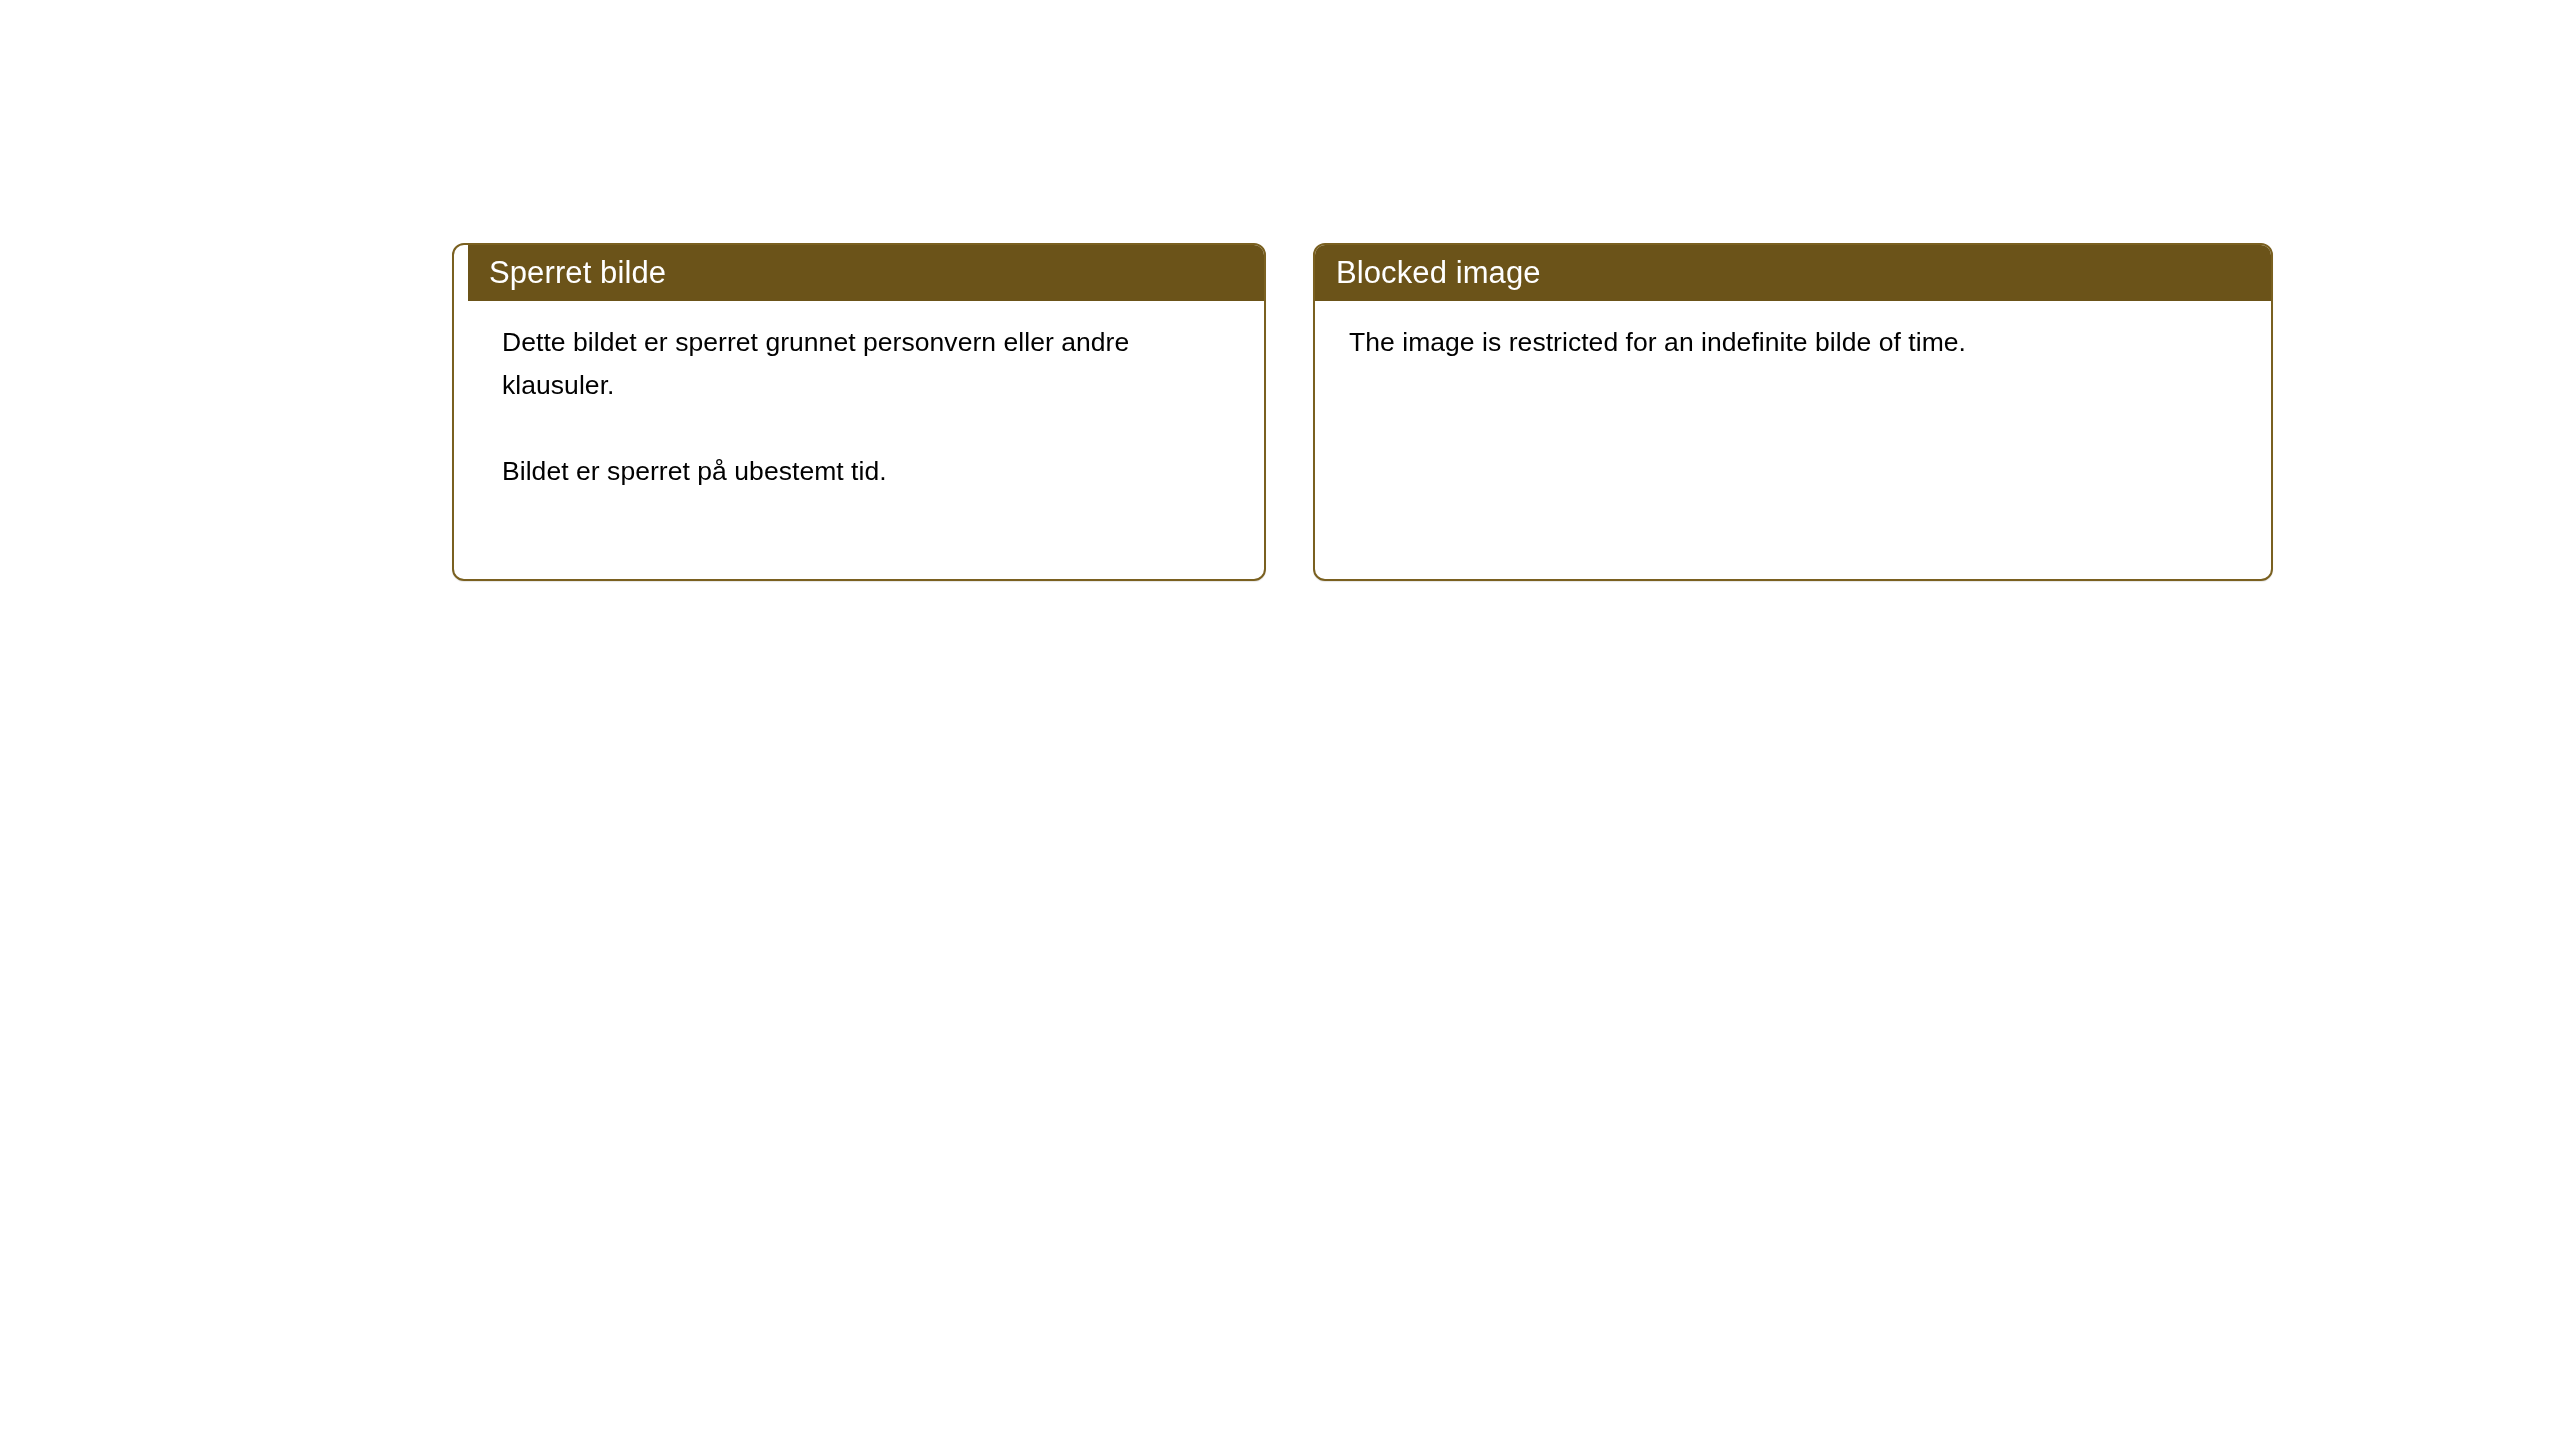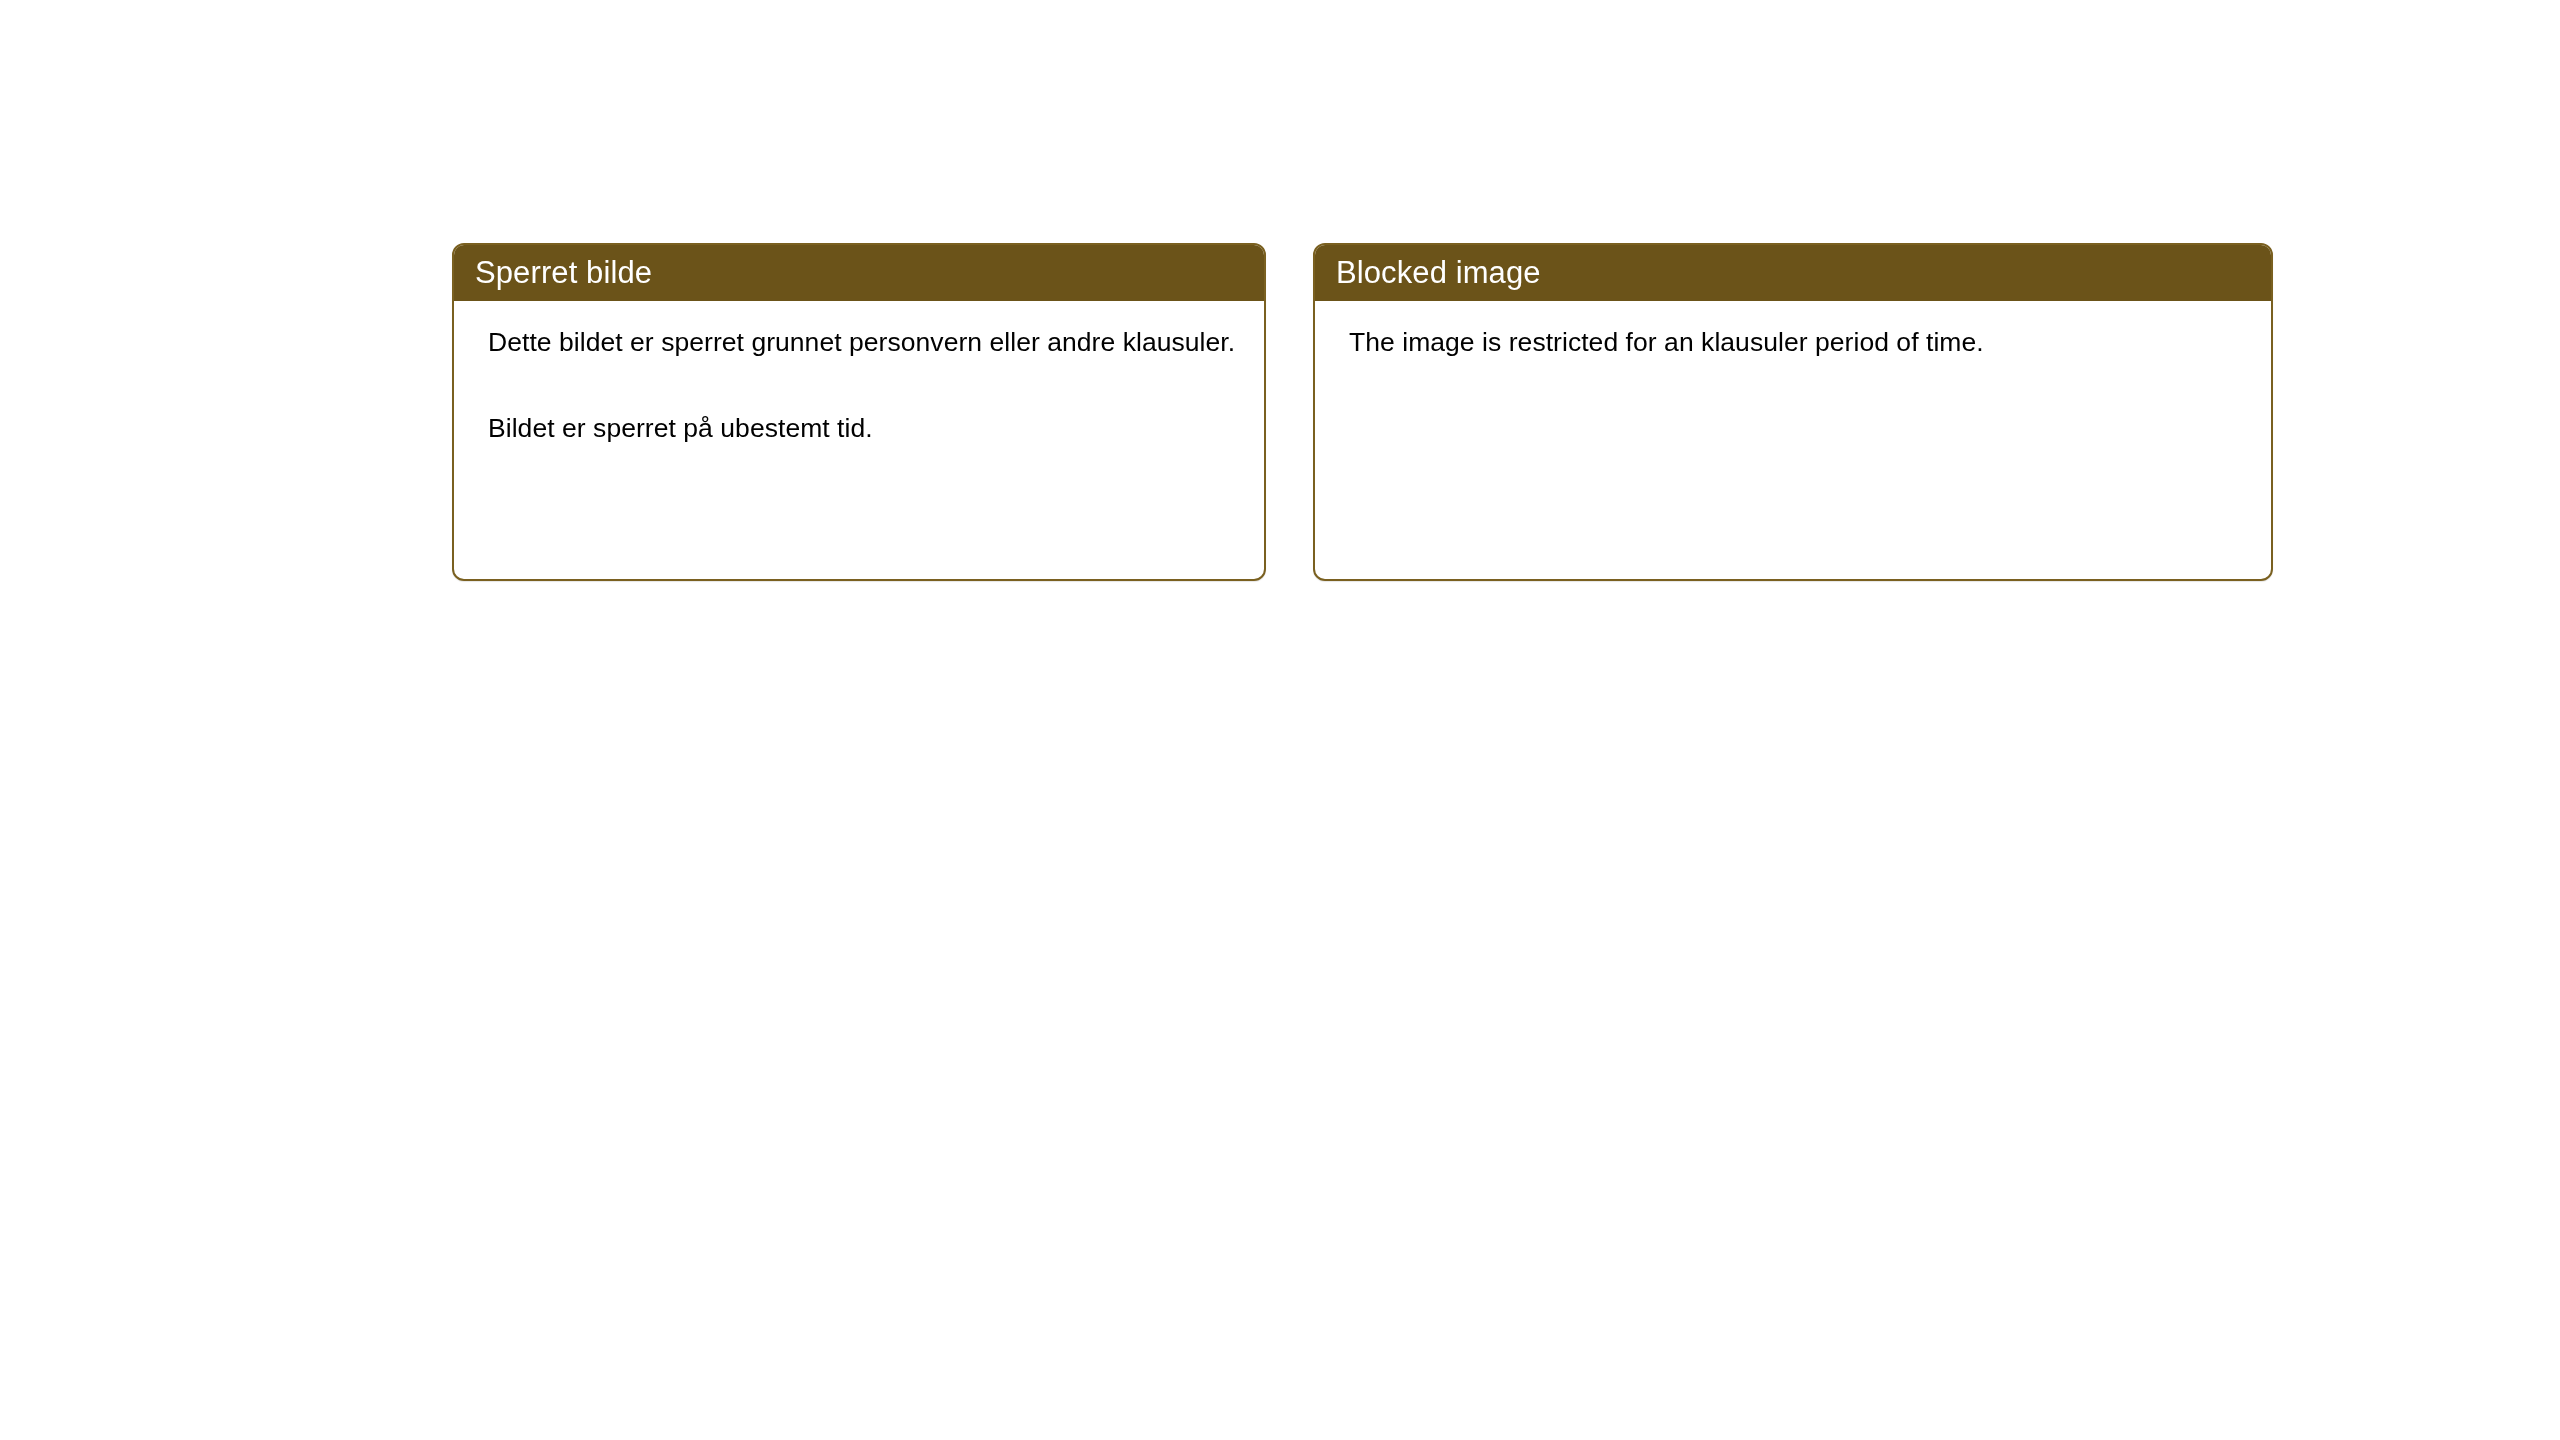--- a/index.html
+++ b/index.html
@@ -30,20 +30,21 @@
     border: 2px solid #7a6020;
     border-radius: 12px;
     overflow: hidden;
     box-shadow: 0 1px 1px rgba(0,0,0,0.10);
   }
 
   .notice-card.card-left {
     left: 452px;
     width: 814px;
     height: 338px;
+    padding-left: 14px;
   }
 
   .notice-card.card-right {
     left: 1313px;
     width: 960px;
     height: 338px;
   }
 
   .notice-header {
     box-sizing: border-box;
@@ -95,17 +96,17 @@
       <p class="notice-paragraph">Dette bildet er sperret grunnet personvern eller andre klausuler.</p>
       <p class="notice-paragraph">Bildet er sperret på ubestemt tid.</p>
     </div>
   </section>
 
   <section class="notice-card card-right">
     <header class="notice-header">
       <h2 class="notice-title">Blocked image</h2>
     </header>
     <div class="notice-body">
-      <p class="notice-paragraph">The image is restricted for an klausuler period of time.</p>
+      <p class="notice-paragraph">The image is restricted for an indefinite bilde of time.</p>
     </div>
   </section>
 
 </div>
 
 </body></html>

